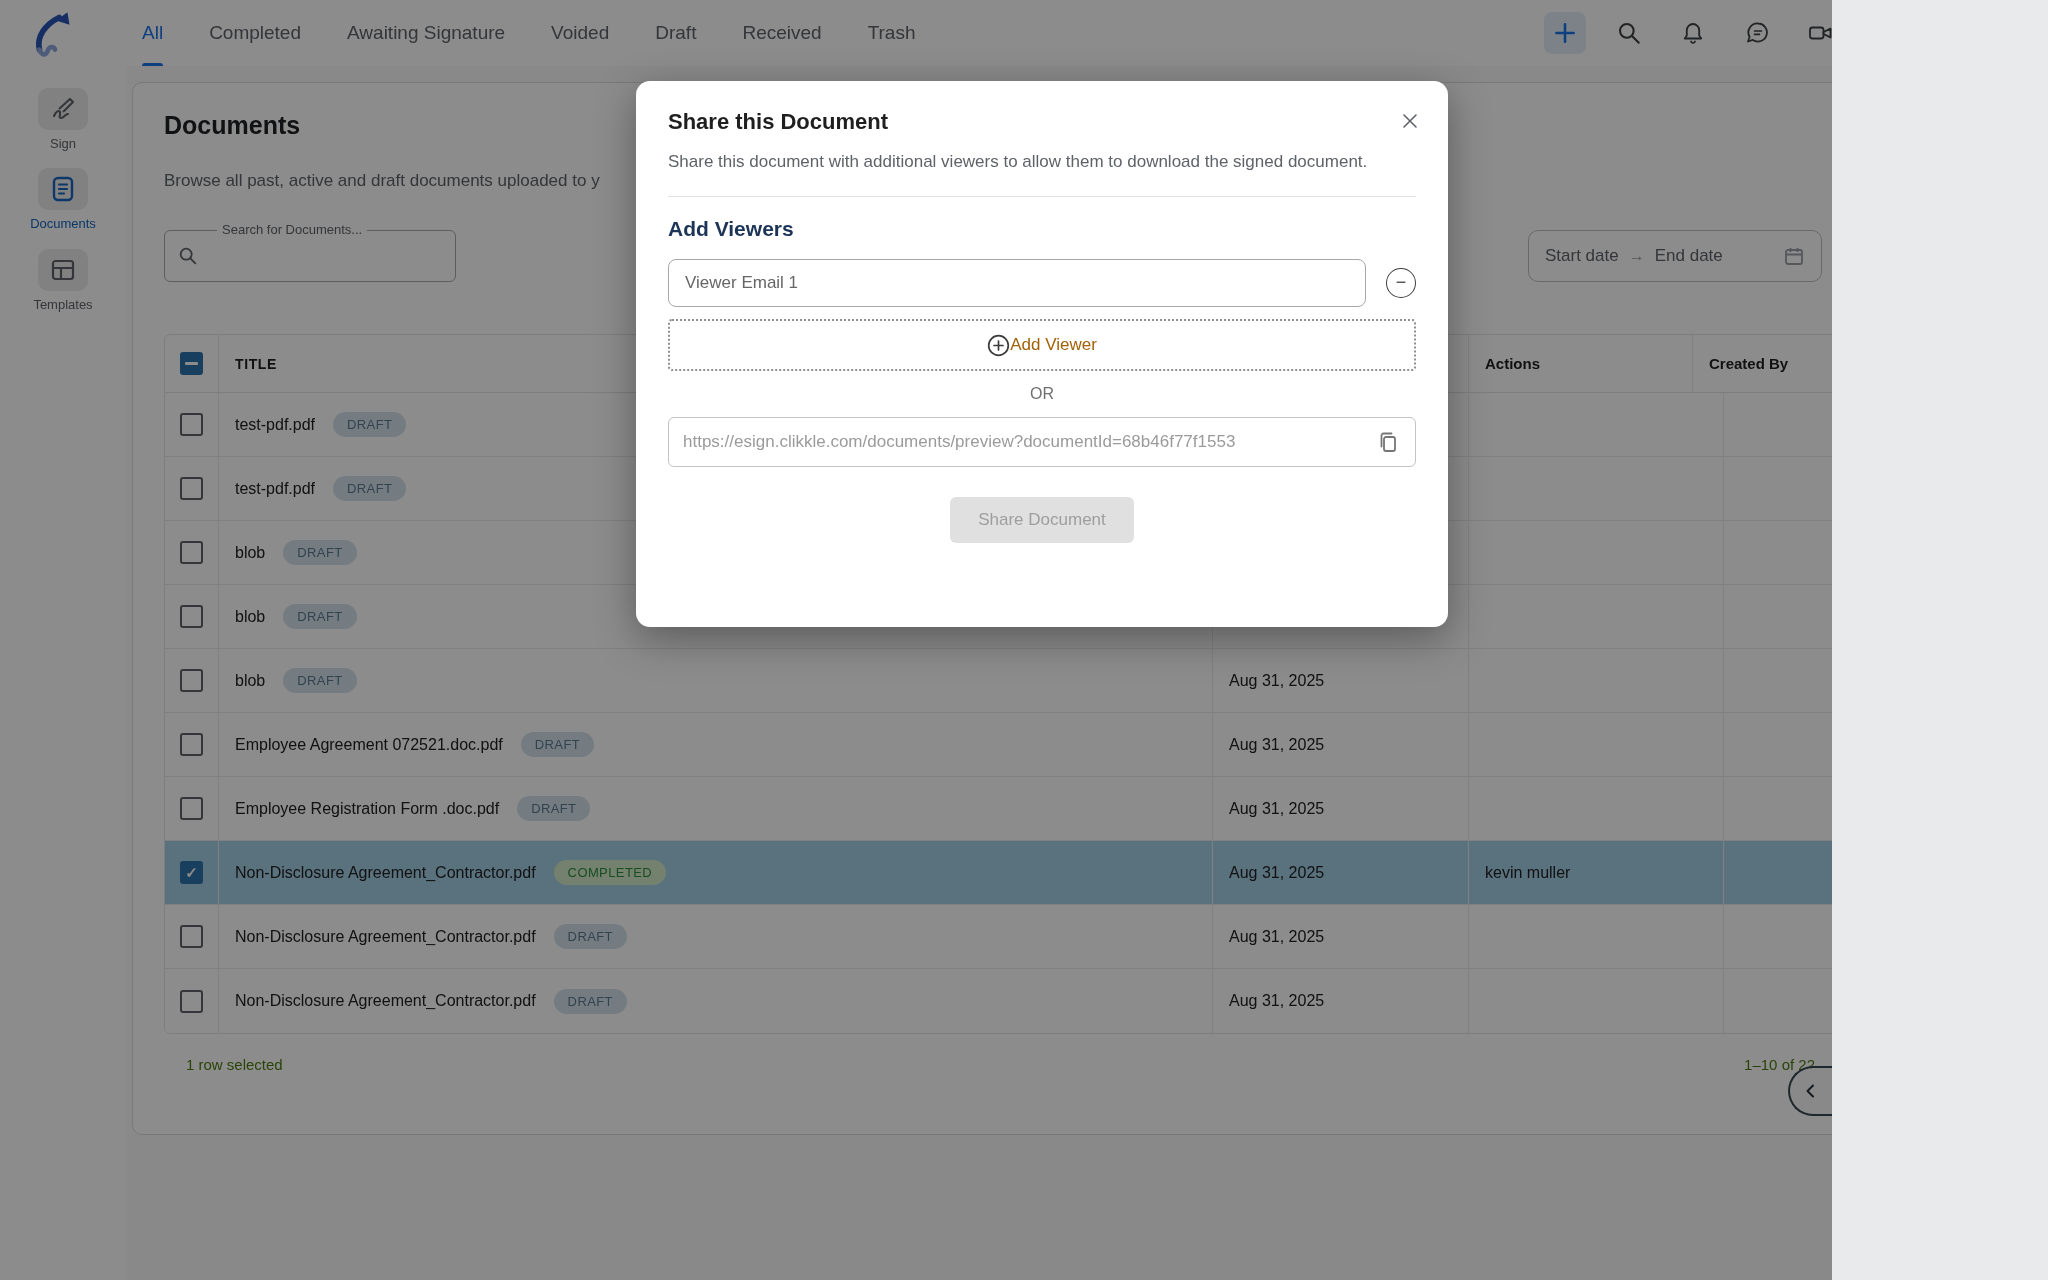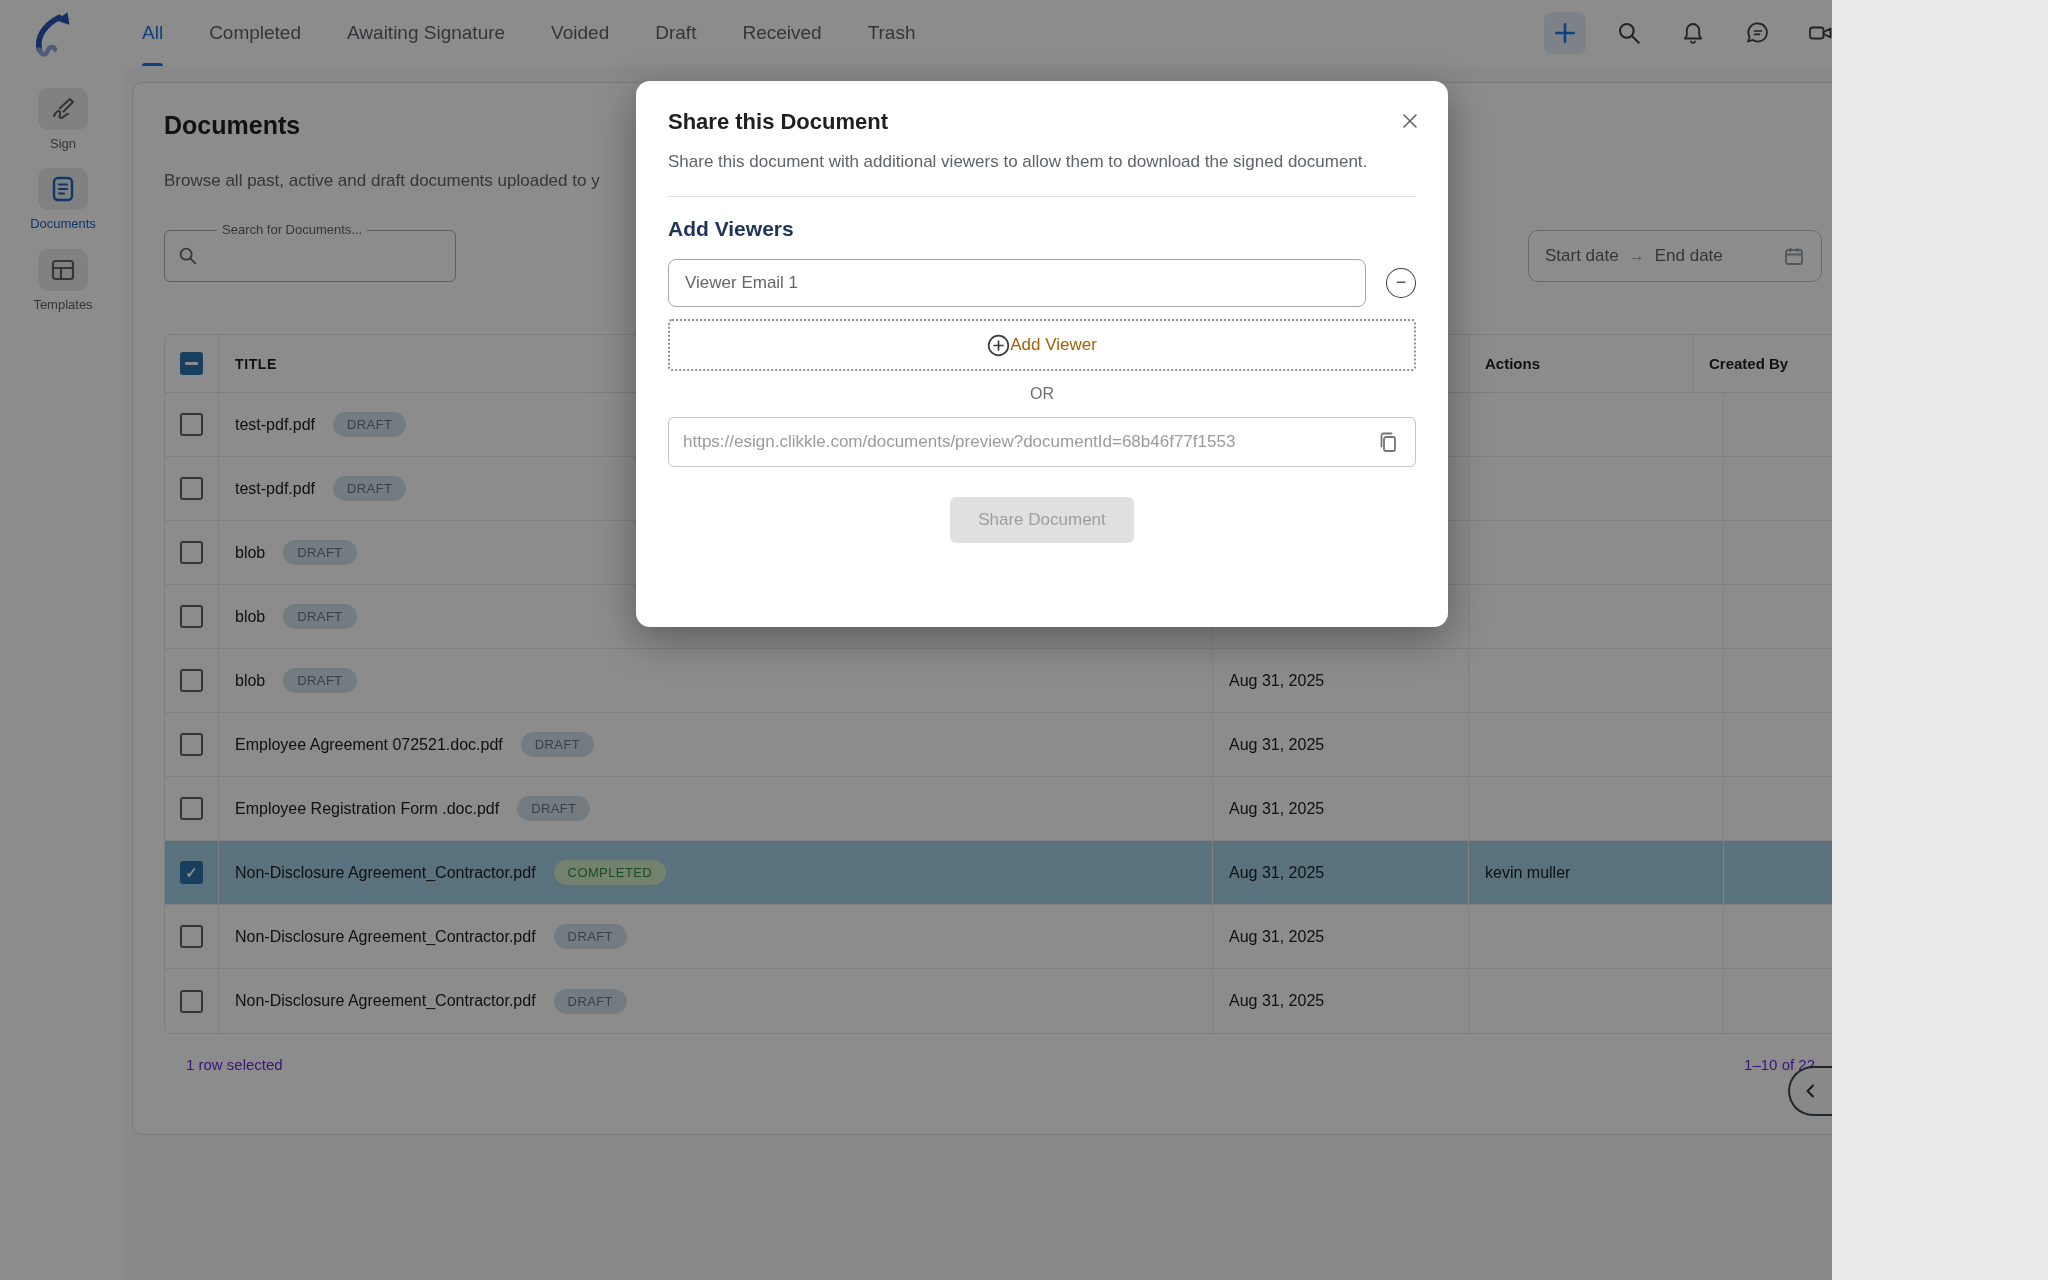--- a/index.html
+++ b/index.html
@@ -60,21 +60,21 @@
 
   .cb { width:23px; height:23px; border:2px solid #5f6368; border-radius:3px; display:inline-flex; align-items:center; justify-content:center; background:#fff; cursor:pointer; }
   .row.selected .cb { background:#2e74ad; border-color:#2e74ad; }
   .row.selected .cb::after { content:"\2713"; color:#fff; font-size:15px; font-weight:bold; }
   .cb.indet { background:#2e74ad; border-color:#2e74ad; }
   .cb.indet::after { content:""; width:13px; height:3px; background:#fff; border-radius:1px; }
 
   .kebab { display:flex; flex-direction:column; gap:3px; background:none; border:none; cursor:pointer; padding:6px; }
   .kebab i { width:5px; height:5px; border-radius:50%; background:#1467c8; display:block; }
 
-  .tfoot { position:absolute; left:31px; top:950px; width:1785px; height:62px; display:flex; align-items:center; justify-content:space-between; padding:0 22px; font-size:15px; color:#6d28d9; }
+  .tfoot { position:absolute; left:31px; top:950px; width:1785px; height:62px; display:flex; align-items:center; justify-content:space-between; padding:0 22px; font-size:15px; color:#4d7c0f; }
   .pager { display:flex; align-items:center; gap:34px; }
   .page-chev { background:none; border:none; cursor:pointer; display:flex; align-items:center; }
 
   
   .overlay { position:absolute; inset:0; background:rgba(0,0,0,0.45); z-index:40; }
 
   
   .drawer-toggle { position:absolute; right:0; top:1066px; width:44px; height:50px; border:2px solid #37474f; border-right:none; border-radius:25px 0 0 25px; background:#fafafa; display:flex; align-items:center; justify-content:center; z-index:30; cursor:pointer; }
 
   

